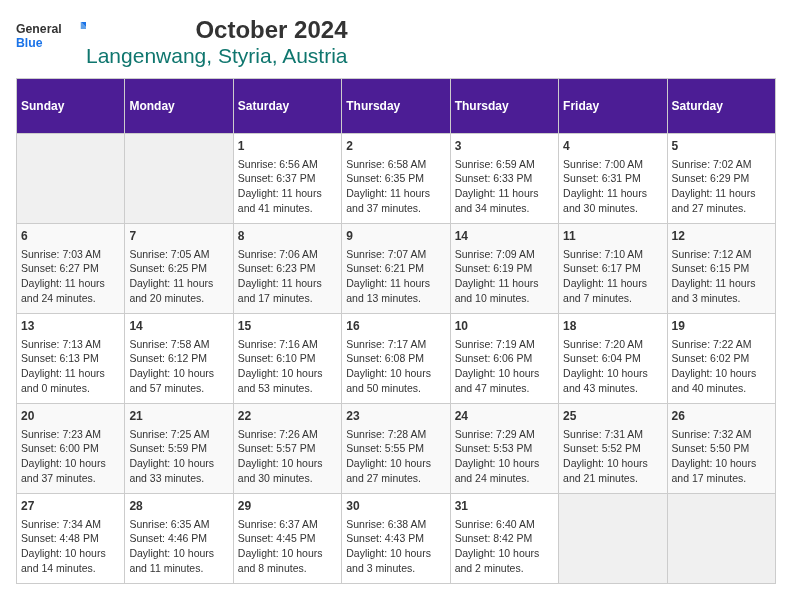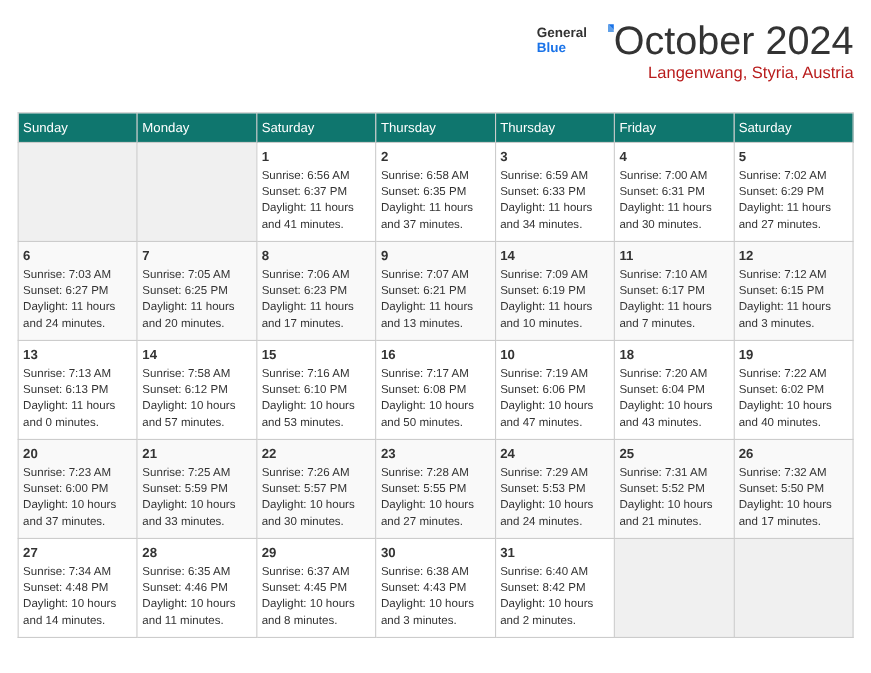--- a/index.html
+++ b/index.html
@@ -5,53 +5,53 @@
     * { margin: 0; padding: 0; box-sizing: border-box; }
     body {
       font-family: Arial, sans-serif;
       background: #fff;
       width: 792px;
       min-height: 612px;
       padding: 16px;
     }
     .header {
       display: flex;
-      justify-content: flex-end;
+      justify-content: flex-start;
       align-items: flex-start;
-      margin-bottom: 27px;
+      margin-bottom: 10px;
     }
     .logo {
       display: flex;
       align-items: center;
       gap: 4px;
     }
     .title-block {
       text-align: right;
     }
     .month-title {
-      font-size: 36px;
-      font-weight: normal;
+      font-size: 24px;
+      font-weight: bold;
       color: #333;
     }
     .subtitle {
-      font-size: 15px;
-      color: #b91c1c;
+      font-size: 21px;
+      color: #0f766e;
     }
     table {
       width: 100%;
       border-collapse: collapse;
       font-size: 11px;
     }
     thead tr th {
-      background-color: #0f766e;
+      background-color: #4c1d95;
       color: #fff;
-      padding: 6px 4px;
+      padding: 20px 4px;
       text-align: left;
       font-size: 12px;
-      font-weight: normal;
+      font-weight: bold;
       border: 1px solid #ccc;
     }
     tbody tr td {
       border: 1px solid #ccc;
       vertical-align: top;
       padding: 4px;
       min-height: 80px;
       height: 90px;
       background: #fff;
       color: #333;

